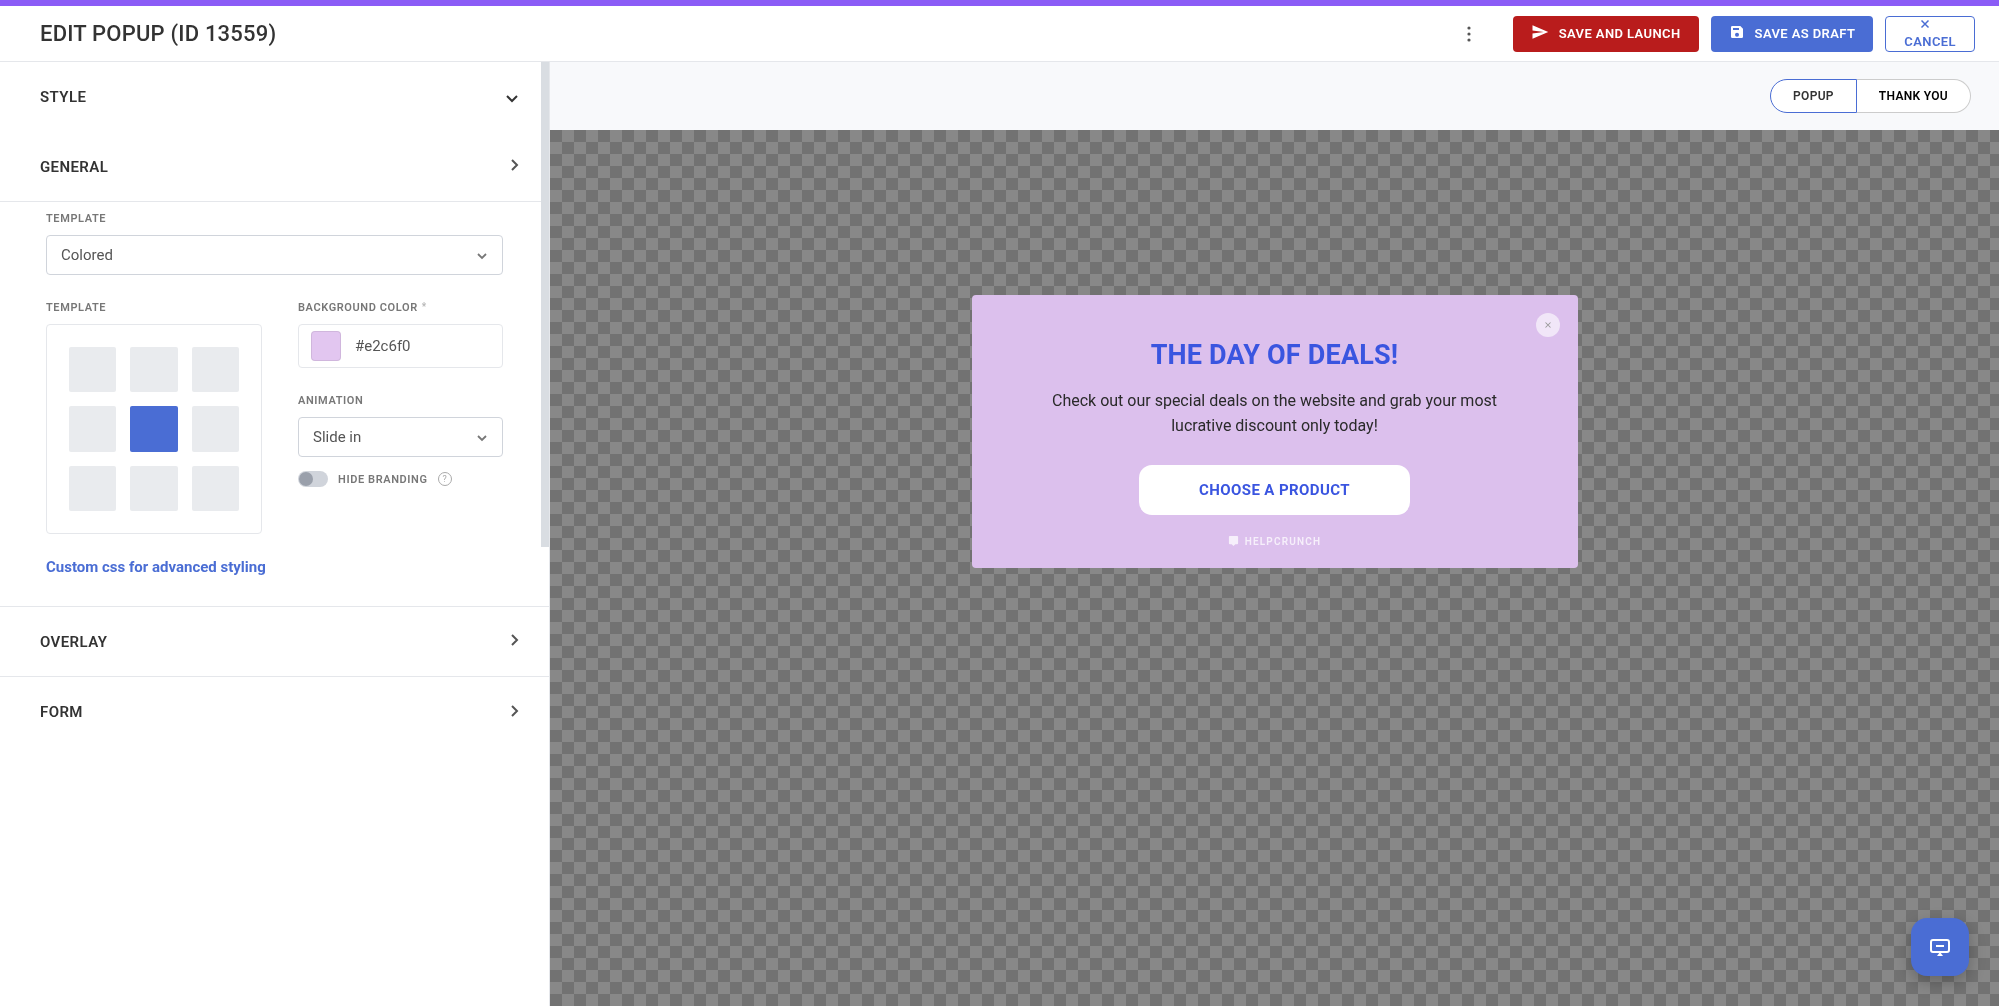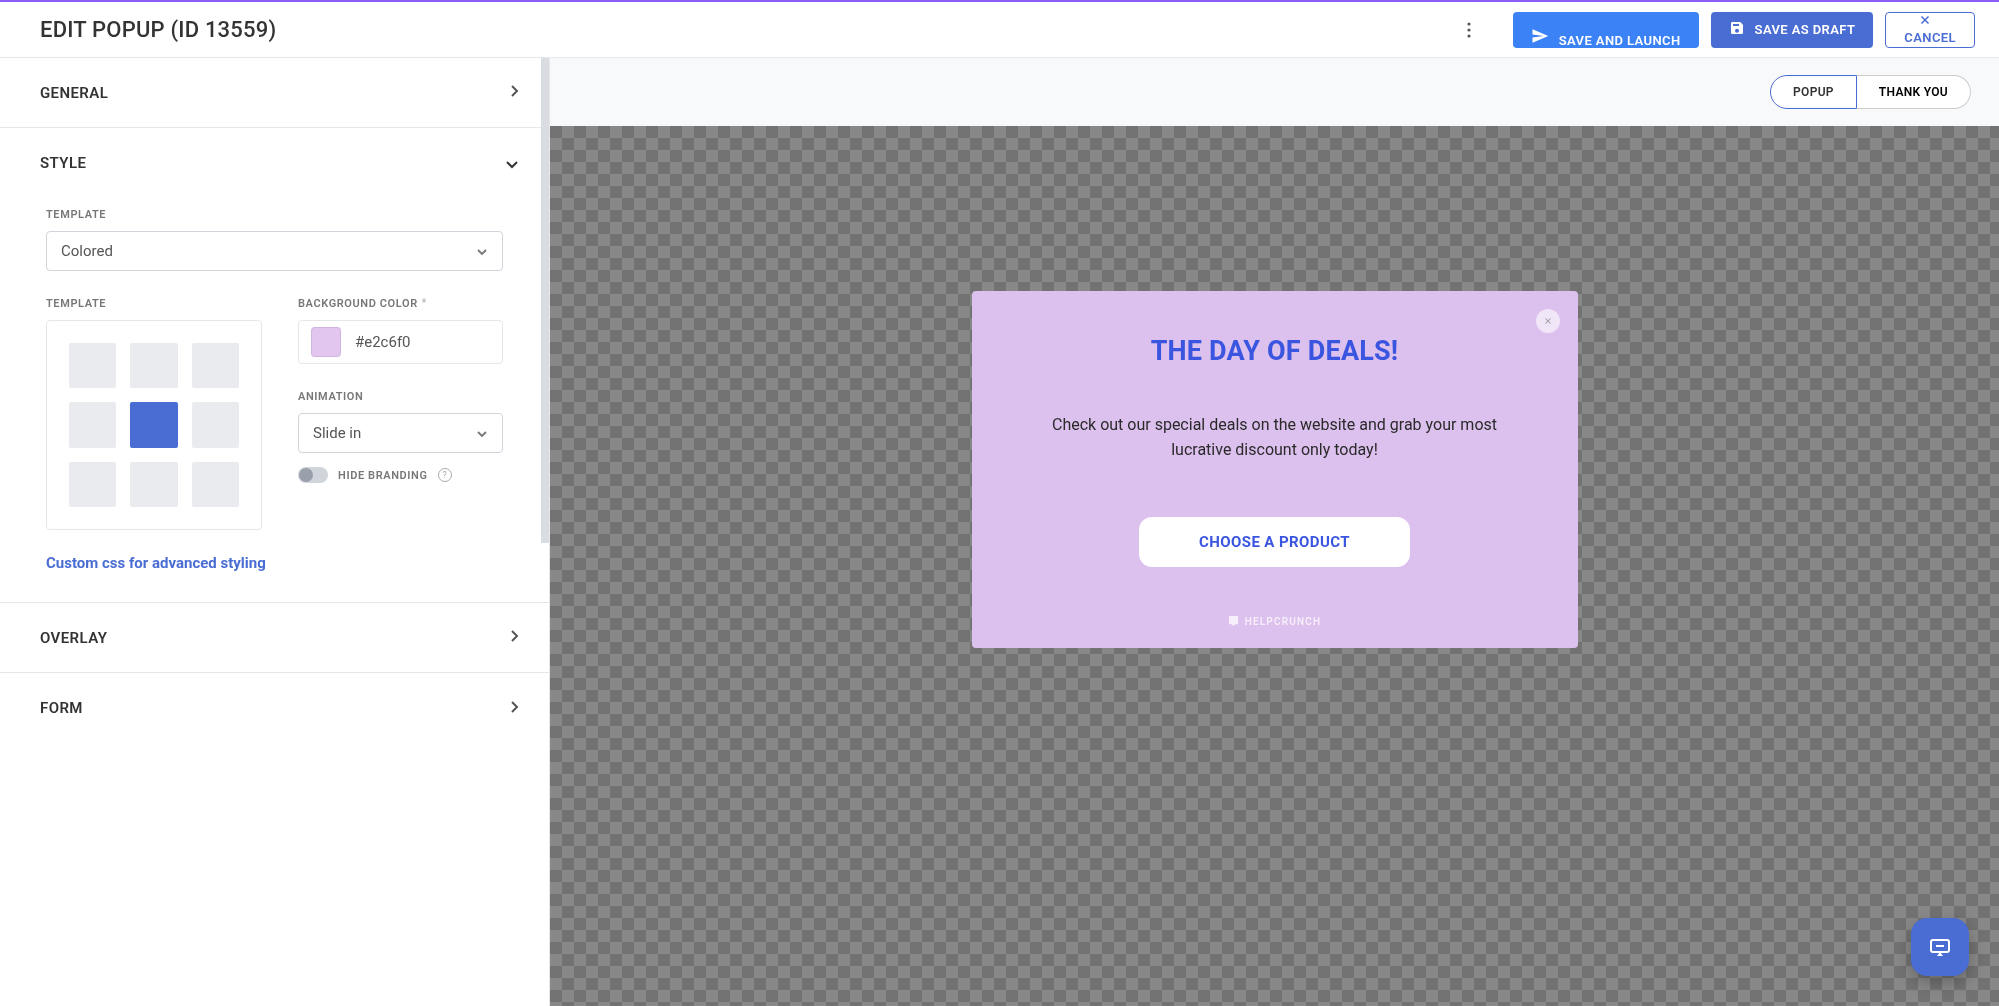--- a/index.html
+++ b/index.html
@@ -1,30 +1,30 @@
 <!DOCTYPE html>
 <html><head>
 <meta charset="utf-8">
 <style>
   * { box-sizing: border-box; margin: 0; padding: 0; }
   html, body { width: 100%; height: 100%; font-family: -apple-system, BlinkMacSystemFont, "Segoe UI", Roboto, Helvetica, Arial, sans-serif; background:#000; }
   .app {
     position:absolute; inset:0; display:flex; flex-direction:column; background:#fff;
-    border-top:2px solid #8b5cf6;
+    border-top:6px solid #8b5cf6;
   }
   .topbar {
     height:56px; display:flex; align-items:center; padding:0 24px 0 40px;
     border-bottom:1px solid #e5e7eb;
   }
   .title { font-size:22px; color:#333; font-weight:500; letter-spacing:0.2px; flex:0 0 auto; }
   .spacer { flex:1; }
   .more { width:24px; height:24px; display:flex; align-items:center; justify-content:center; margin-right:20px; cursor:pointer;}
   .btn { height:36px; display:flex; align-items:center; padding:0 18px; margin-left:12px; border-radius:4px; font-size:13px; font-weight:600; letter-spacing:0.4px; cursor:pointer; }
   .btn svg { margin-right:10px; }
-  .btn-primary-disabled { background:#3b82f6; color:#fff;align-items:flex-end; }
+  .btn-primary-disabled { background:#b91c1c; color:#fff; }
   .btn-primary { background:#4a6dd4; color:#fff; }
   .btn-outline { background:#fff; border:1px solid #4a6dd4; color:#4a6dd4;flex-direction:column; }
   .main { flex:1; display:flex; overflow:hidden; }
   .sidebar { width:550px; border-right:1px solid #e5e7eb; display:flex; flex-direction:column; overflow-y:auto; position:relative;}
   .scrollbar { position:absolute; right:0; top:0; width:8px; height:485px; background:#d9dde2; border-radius:0;}
   .section-row { height:70px; display:flex; align-items:center; padding:0 30px 0 40px; border-bottom:1px solid #e5e7eb; cursor:pointer;}
   .section-row .label { font-size:15px; font-weight:600; color:#333; letter-spacing:0.4px; }
   .section-row .chev { margin-left:auto; }
   .style-body { padding:10px 46px 30px 46px; border-bottom:1px solid #e5e7eb; }
   .field-label { font-size:11px; font-weight:600; color:#777; letter-spacing:0.6px; margin-bottom:10px; }
@@ -102,31 +102,31 @@
             <path d="M18 6L6 18M6 6l12 12"></path>
           </svg></span>
       <span>CANCEL</span>
     </div>
   </div>
 
   <div class="main">
     <div class="sidebar">
       <div class="scrollbar"></div>
 
+      <div class="section-row" style="border-bottom:none;">
+        <span class="label">STYLE</span>
+        <span class="chev"><svg width="14" height="10" viewBox="0 0 14 10" fill="none" stroke="#333" stroke-width="2">
+              <path d="M2 3l5 5 5-5"></path>
+            </svg></span>
+      </div>
+
       <div class="section-row">
         <span class="label">GENERAL</span>
         <span class="chev"><svg width="10" height="14" viewBox="0 0 10 14" fill="none" stroke="#555" stroke-width="2">
               <path d="M3 2l5 5-5 5"></path>
-            </svg></span>
-      </div>
-
-      <div class="section-row" style="border-bottom:none;">
-        <span class="label">STYLE</span>
-        <span class="chev"><svg width="14" height="10" viewBox="0 0 14 10" fill="none" stroke="#333" stroke-width="2">
-              <path d="M2 3l5 5 5-5"></path>
             </svg></span>
       </div>
 
       <div class="style-body">
         <div class="field-label">TEMPLATE</div>
         <div class="select">
           <span>Colored</span>
           <span class="caret"><svg width="12" height="8" viewBox="0 0 12 8" fill="none" stroke="#777" stroke-width="1.8">
                 <path d="M2 2l4 4 4-4"></path>
               </svg></span>
@@ -194,21 +194,21 @@
     </div>
 
     <div class="preview">
       <div class="preview-tabs">
         <div class="seg">
           <div class="seg-btn first active">POPUP</div>
           <div class="seg-btn last">THANK YOU</div>
         </div>
       </div>
       <div class="canvas">
-        <div class="popup" id="popup" style="background: rgb(220, 192, 237); gap: 28px;">
+        <div class="popup" id="popup" style="background: rgb(220, 192, 237);">
           <div class="close">
             <svg width="10" height="10" viewBox="0 0 24 24" stroke="#999" stroke-width="2.5" fill="none">
                 <path d="M18 6L6 18M6 6l12 12"></path>
               </svg>
           </div>
           <h1>THE DAY OF DEALS!</h1>
           <p>Check out our special deals on the website and grab your most lucrative discount only today!</p>
           <div class="cta">CHOOSE A PRODUCT</div>
           <div class="brand">
             <span><svg width="11" height="11" viewBox="0 0 24 24" fill="rgba(255,255,255,0.75)">

